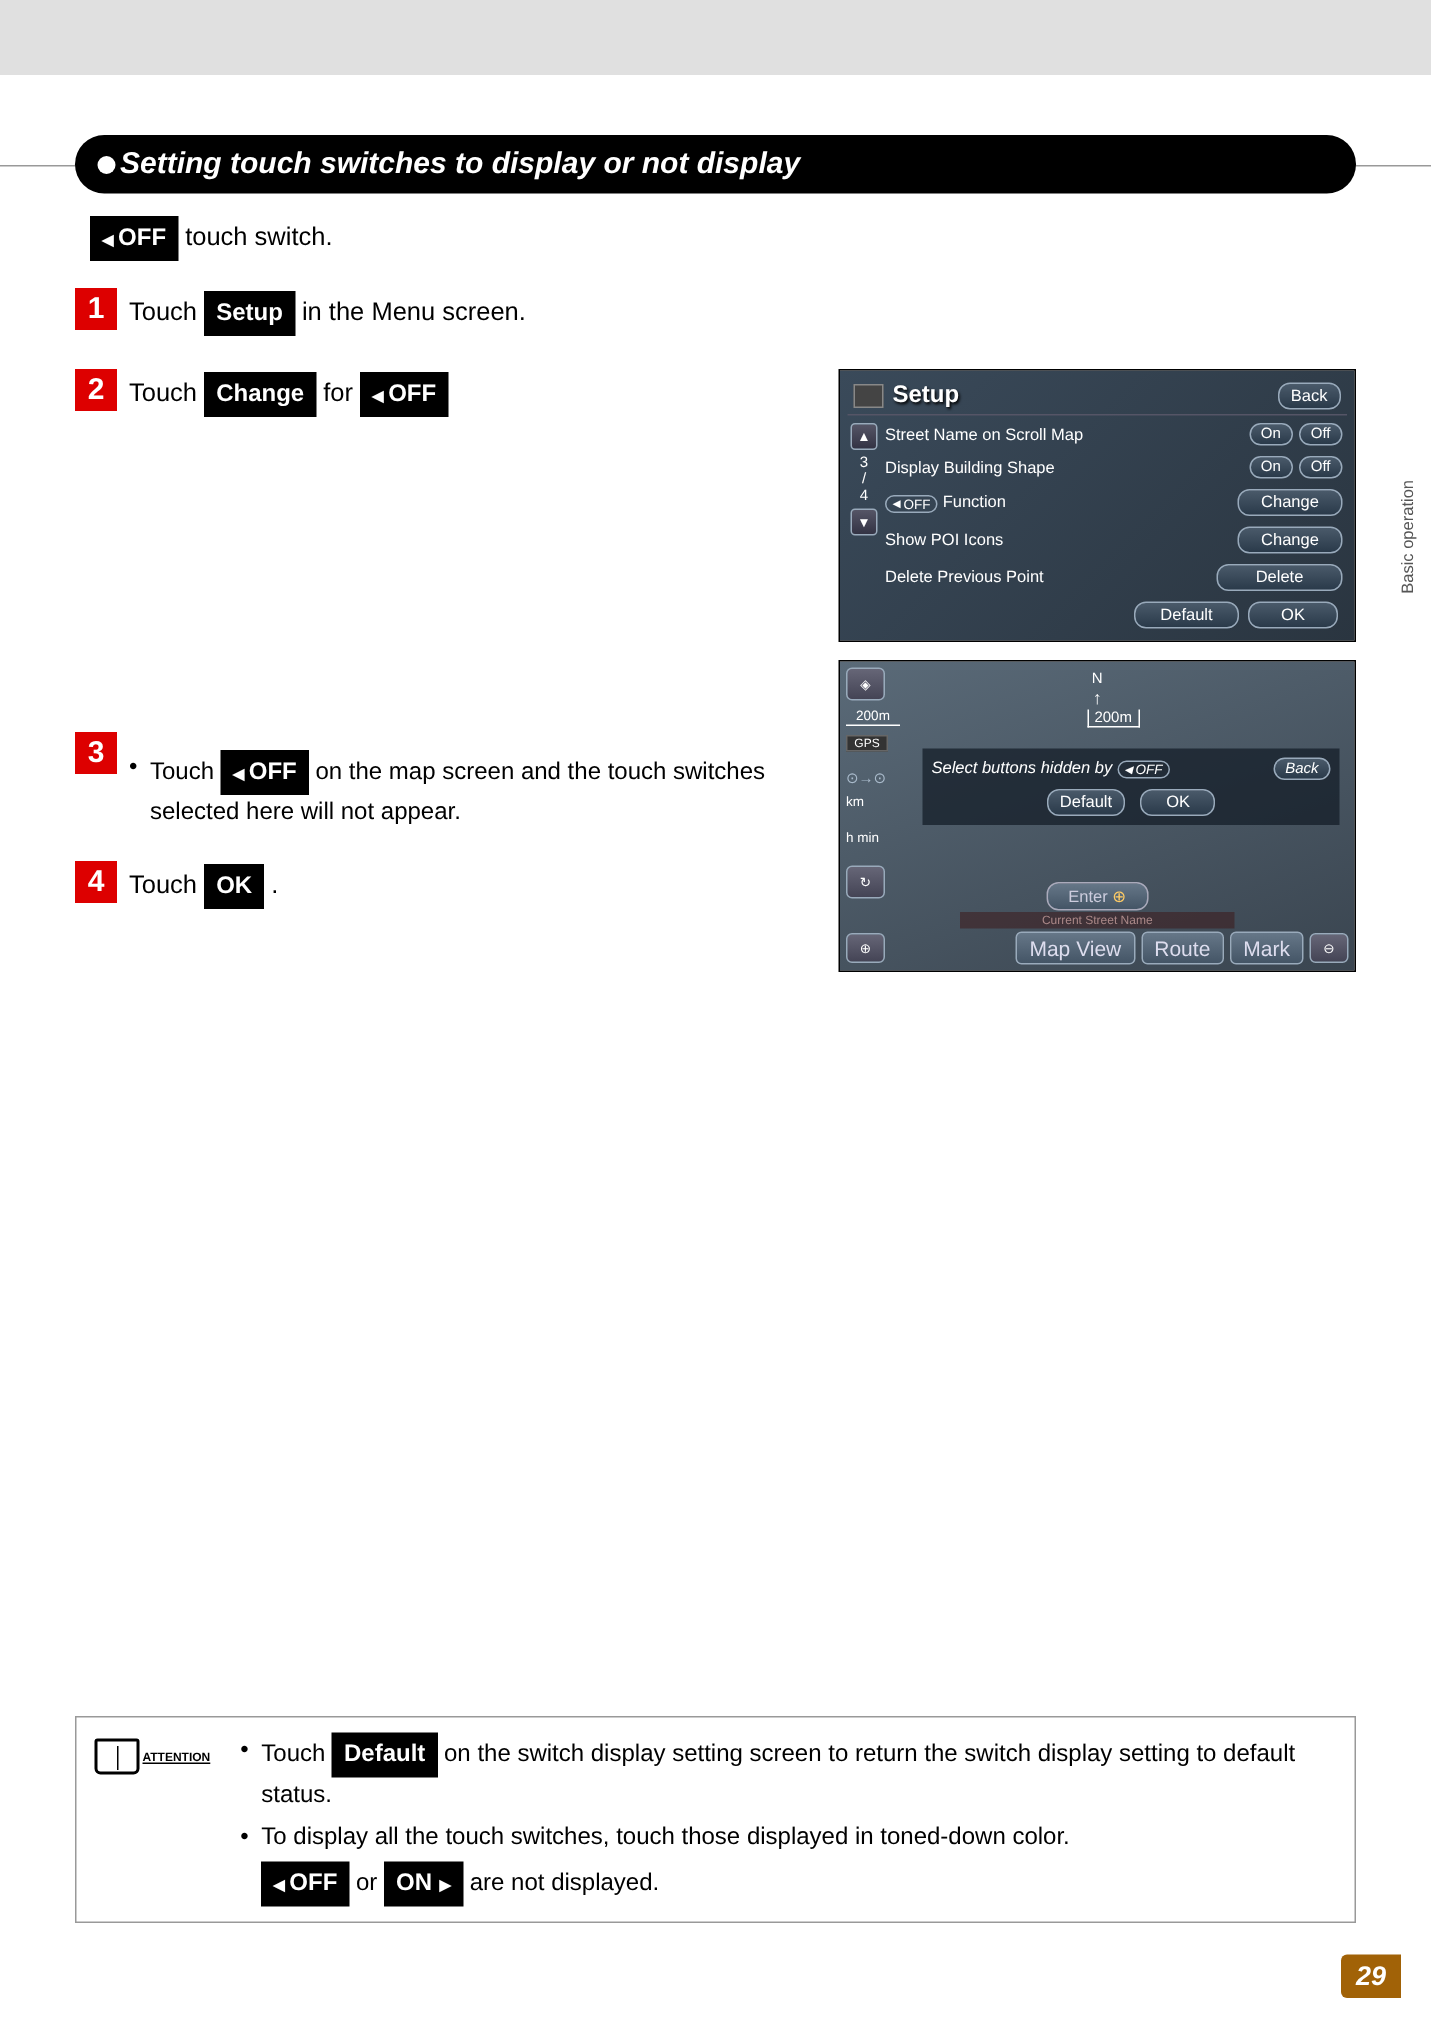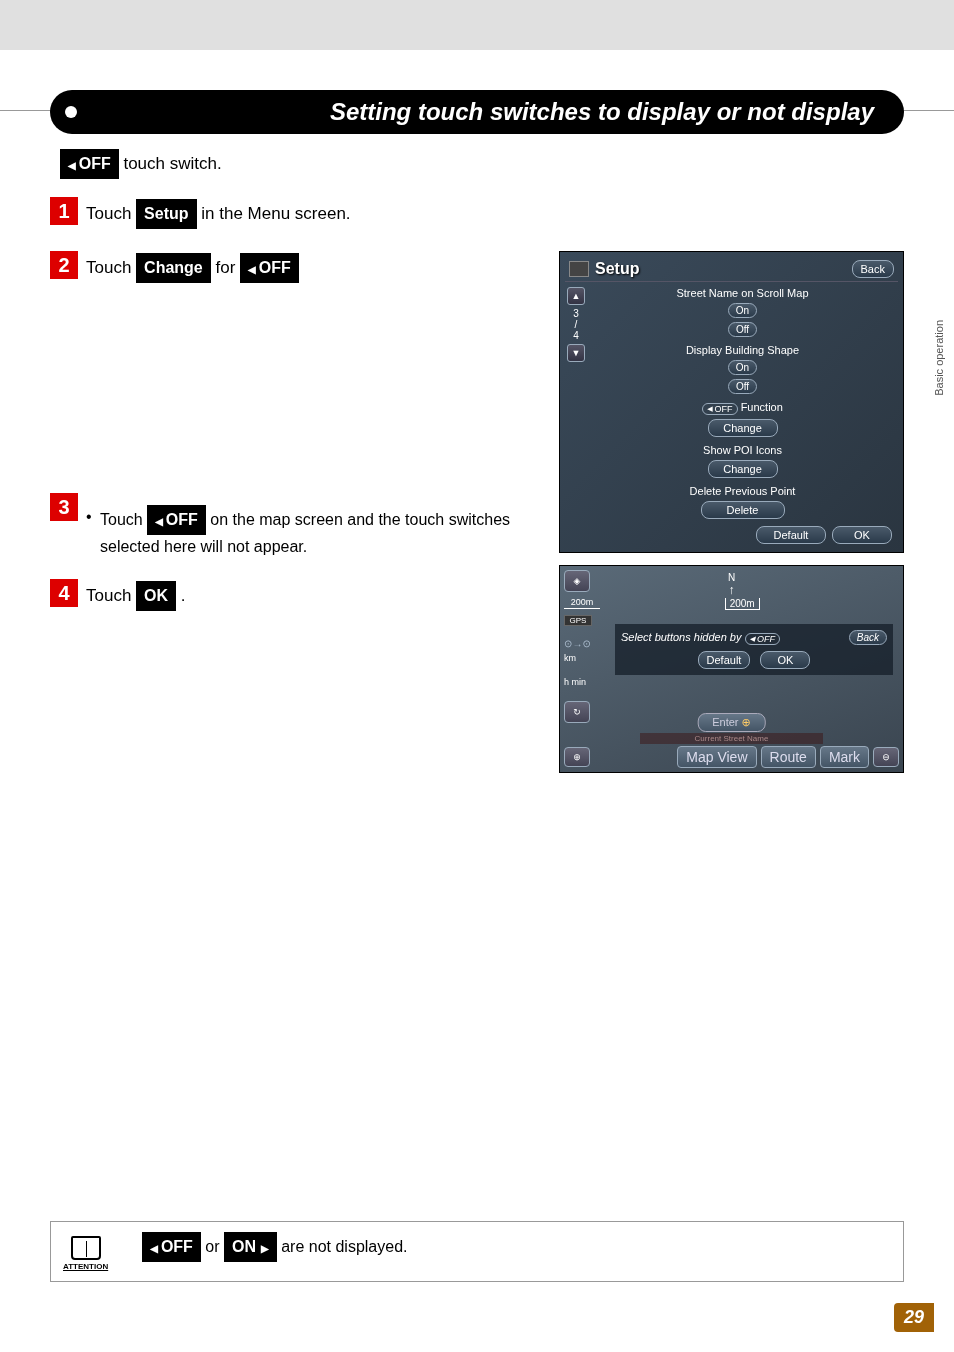--- a/index.html
+++ b/index.html
@@ -47,22 +47,22 @@
       transform: translateY(-50%);
       width: 12px;
       height: 12px;
       background: #fff;
       border-radius: 50%;
     }
     .section-title {
       color: #fff;
       font-style: italic;
       font-weight: bold;
-      font-size: 24px;
-      text-align: right;
+      font-size: 20px;
+      text-align: left;
     }
     .intro-text {
       font-size: 17px;
       margin: 10px 10px 18px 10px;
       line-height: 1.5;
     }
     .black-btn {
       background: #000;
       color: #fff;
       font-weight: bold;
@@ -214,21 +214,20 @@
       flex: 1;
       display: flex;
       flex-direction: column;
       gap: 3px;
     }
     .setup-row {
       display: flex;
       align-items: center;
       gap: 4px;
       padding: 2px 3px;
-      flex-direction: column;
     }
     .setup-row-label {
       flex: 1;
       font-size: 11px;
     }
     .off-pill {
       border: 1px solid #9ab;
       border-radius: 6px;
       padding: 0 4px;
       font-size: 9px;
@@ -389,21 +388,20 @@
       left: 50px;
       right: 50px;
       border: 1px solid #999;
       padding: 10px 12px;
       display: flex;
       gap: 20px;
       align-items: flex-start;
     }
     .attention-icon {
       display: flex;
-      flex-direction: column;
       align-items: center;
       gap: 2px;
       padding-top: 4px;
     }
     .book-icon {
       width: 30px;
       height: 24px;
       border: 2px solid #000;
       border-radius: 2px 2px 4px 4px;
       position: relative;
@@ -632,20 +630,26 @@
       </div>
     </div>
   </div>
 
   <div class="attention-box">
     <div class="attention-icon">
       <div class="book-icon"></div>
       <div class="attention-label">ATTENTION</div>
     </div>
     <div class="attention-body">
+      <div class="bullet-item">
+        <span>Touch </span>
+        <span class="black-btn">Default</span>
+        <span> on the switch display setting screen to return the switch display setting to default status.</span>
+      </div>
+      <div class="bullet-item">To display all the touch switches, touch those displayed in toned-down color.</div>
       <div class="indent-line">
         <span class="black-btn">
             <span class="tri-left"></span>
             <span>OFF</span>
           </span>
         <span> or </span>
         <span class="black-btn">
             <span>ON</span>
             <span class="tri-right"></span>
           </span>

